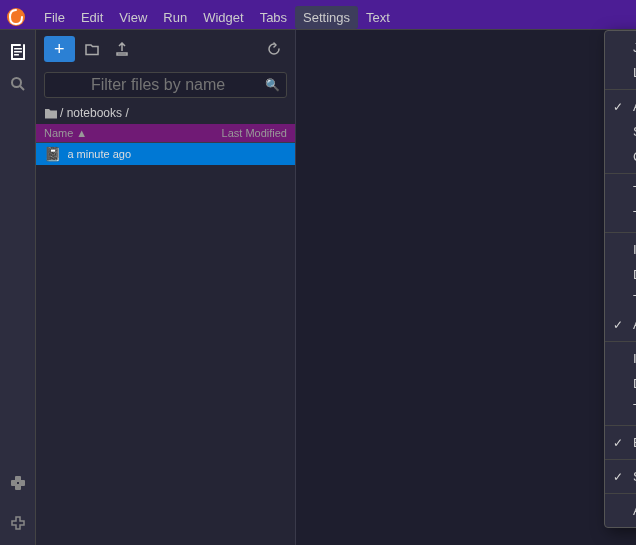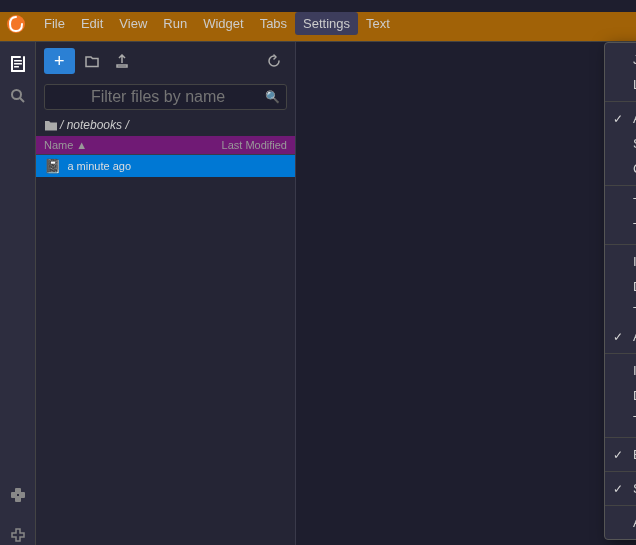--- a/index.html
+++ b/index.html
@@ -10,26 +10,25 @@
       font-family: -apple-system, BlinkMacSystemFont, 'Segoe UI', sans-serif;
       font-size: 13px;
       color: #d4d4d4;
       overflow: hidden;
       position: relative;
     }
 
     
     .menubar {
       display: flex;
-      align-items: flex-start;
+      align-items: flex-end;
       height: 30px;
-      background: #a16207;
+      background: #4c1d95;
       border-bottom: 1px solid #444;
       padding: 0 4px;
-      margin-top: 12px;
     }
     .menubar-logo {
       width: 24px;
       height: 24px;
       margin-right: 8px;
       display: flex;
       align-items: center;
       justify-content: center;
     }
     .menubar-item {
@@ -134,21 +133,20 @@
     }
     .search-icon { color: #888; font-size: 12px; }
 
     .breadcrumb {
       padding: 4px 8px;
       font-size: 12px;
       color: #aaa;
       display: flex;
       align-items: flex-end;
       gap: 2px;
-      font-style: italic;
     }
     .breadcrumb span { color: #ccc; }
 
     .file-list-header {
       display: flex;
       padding: 3px 8px;
       background: #701a75;
       font-size: 11px;
       color: #999;
       border-bottom: 1px solid #3a3a4a;

